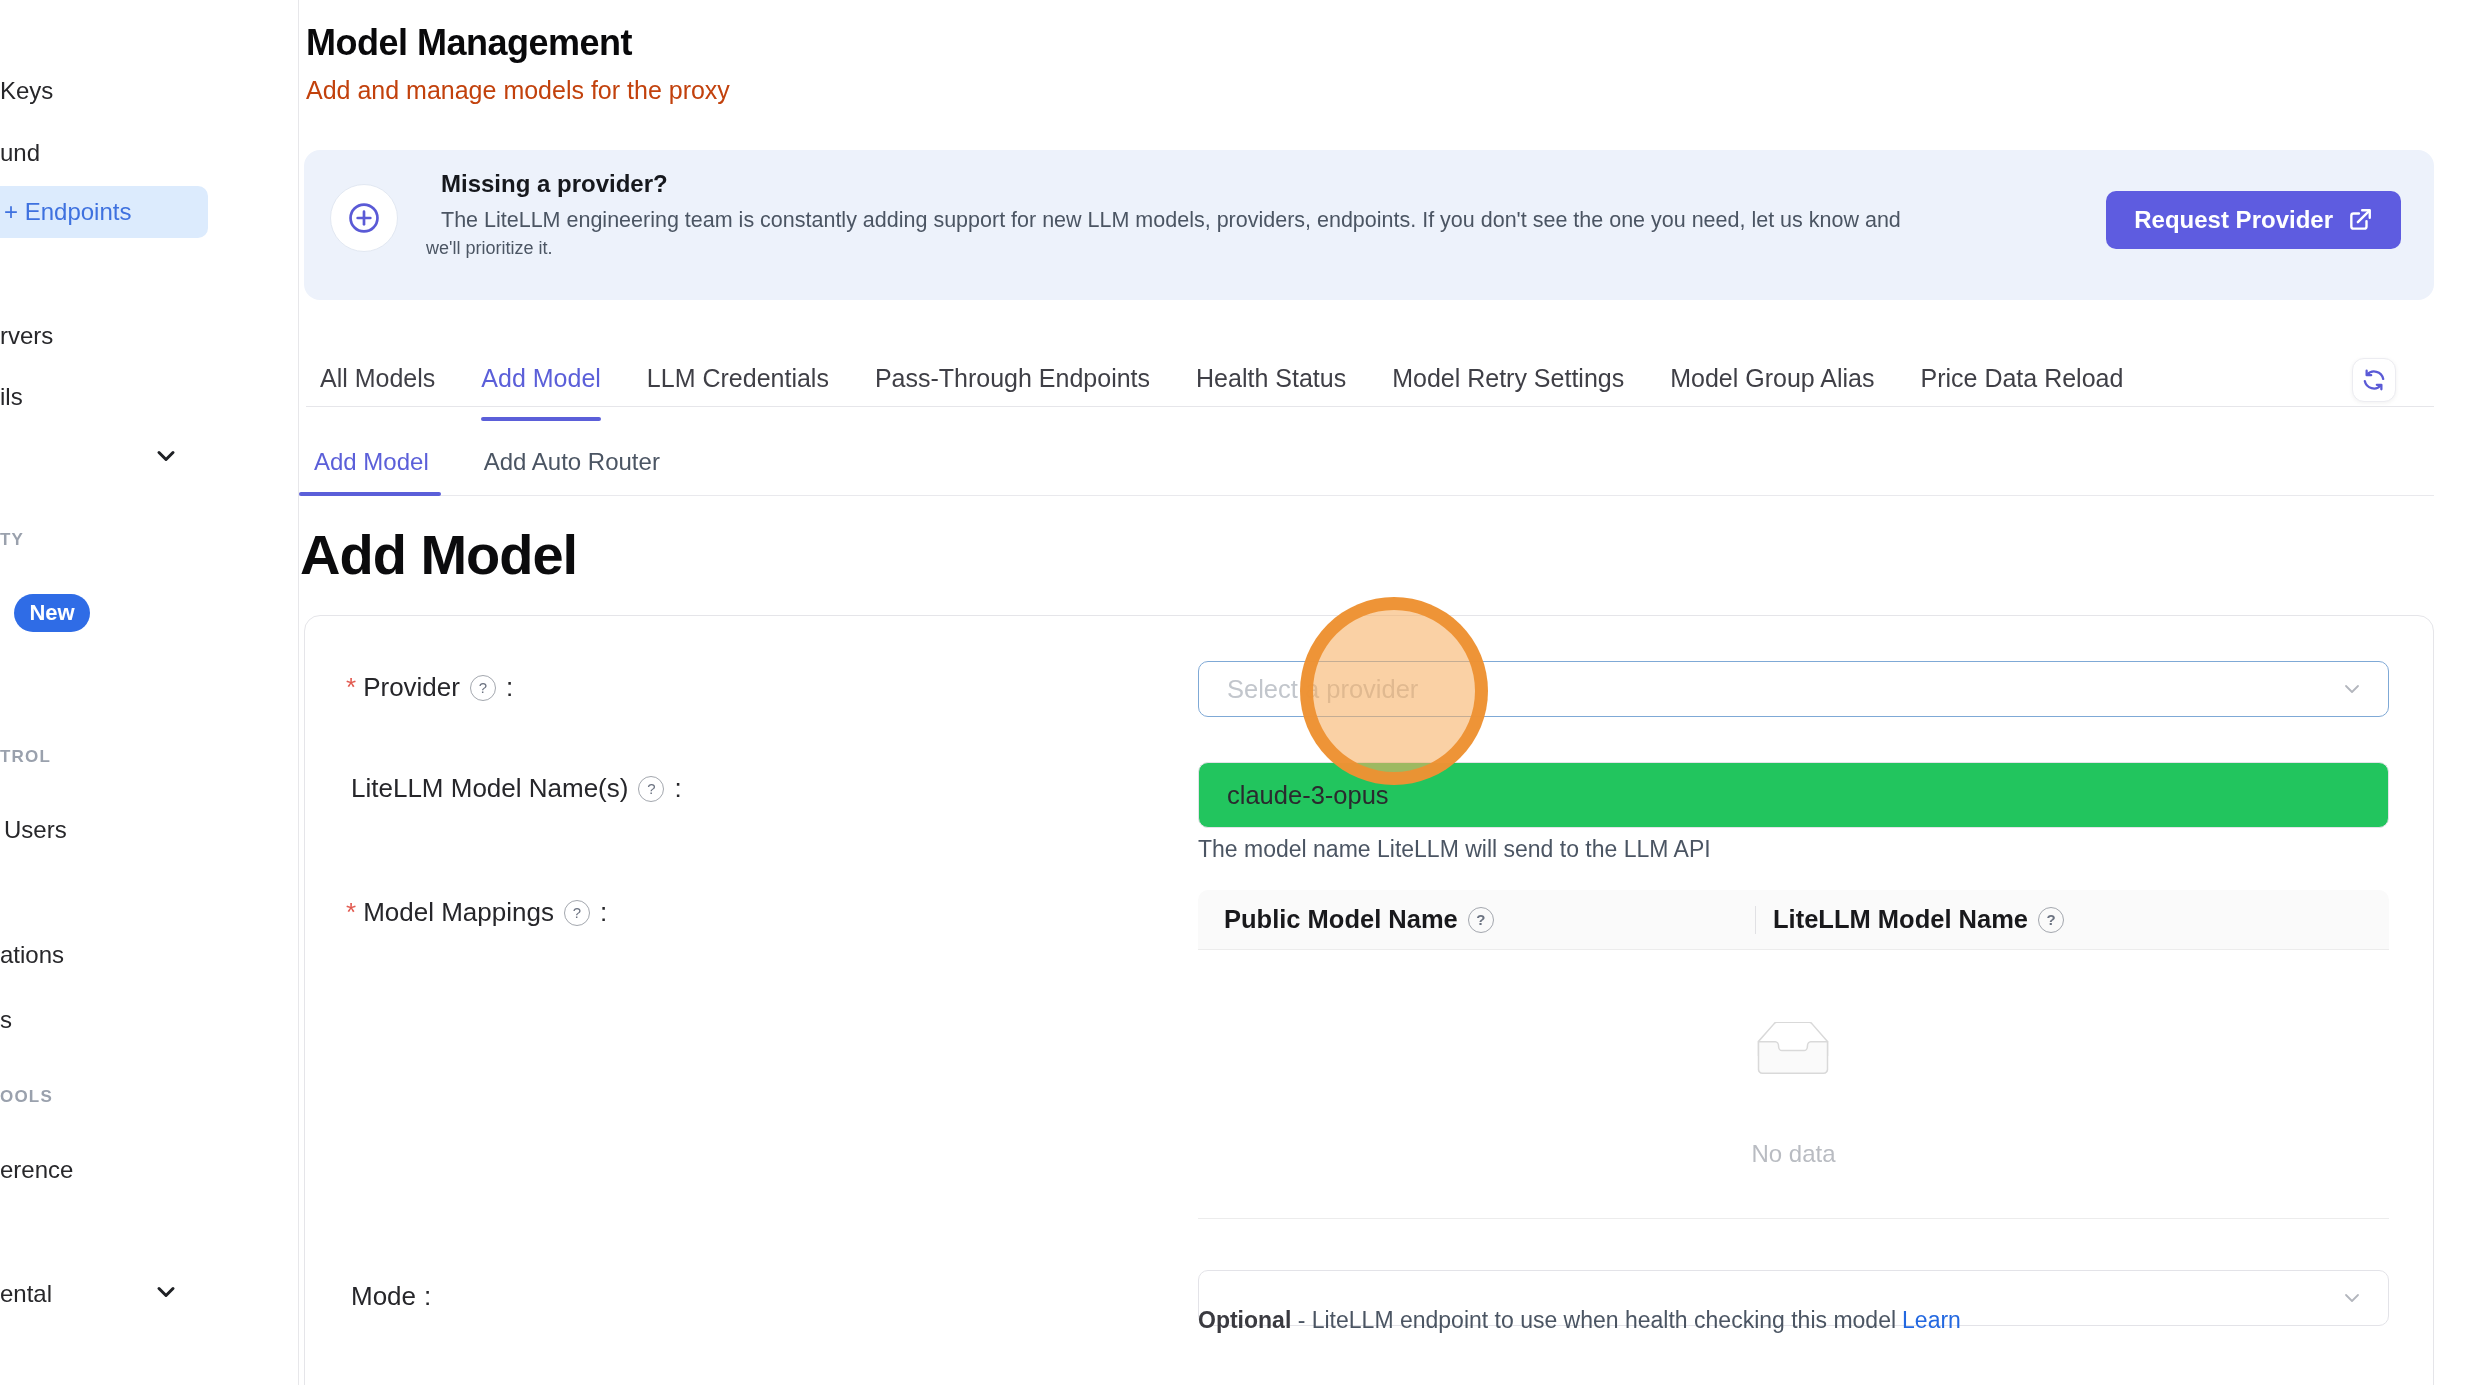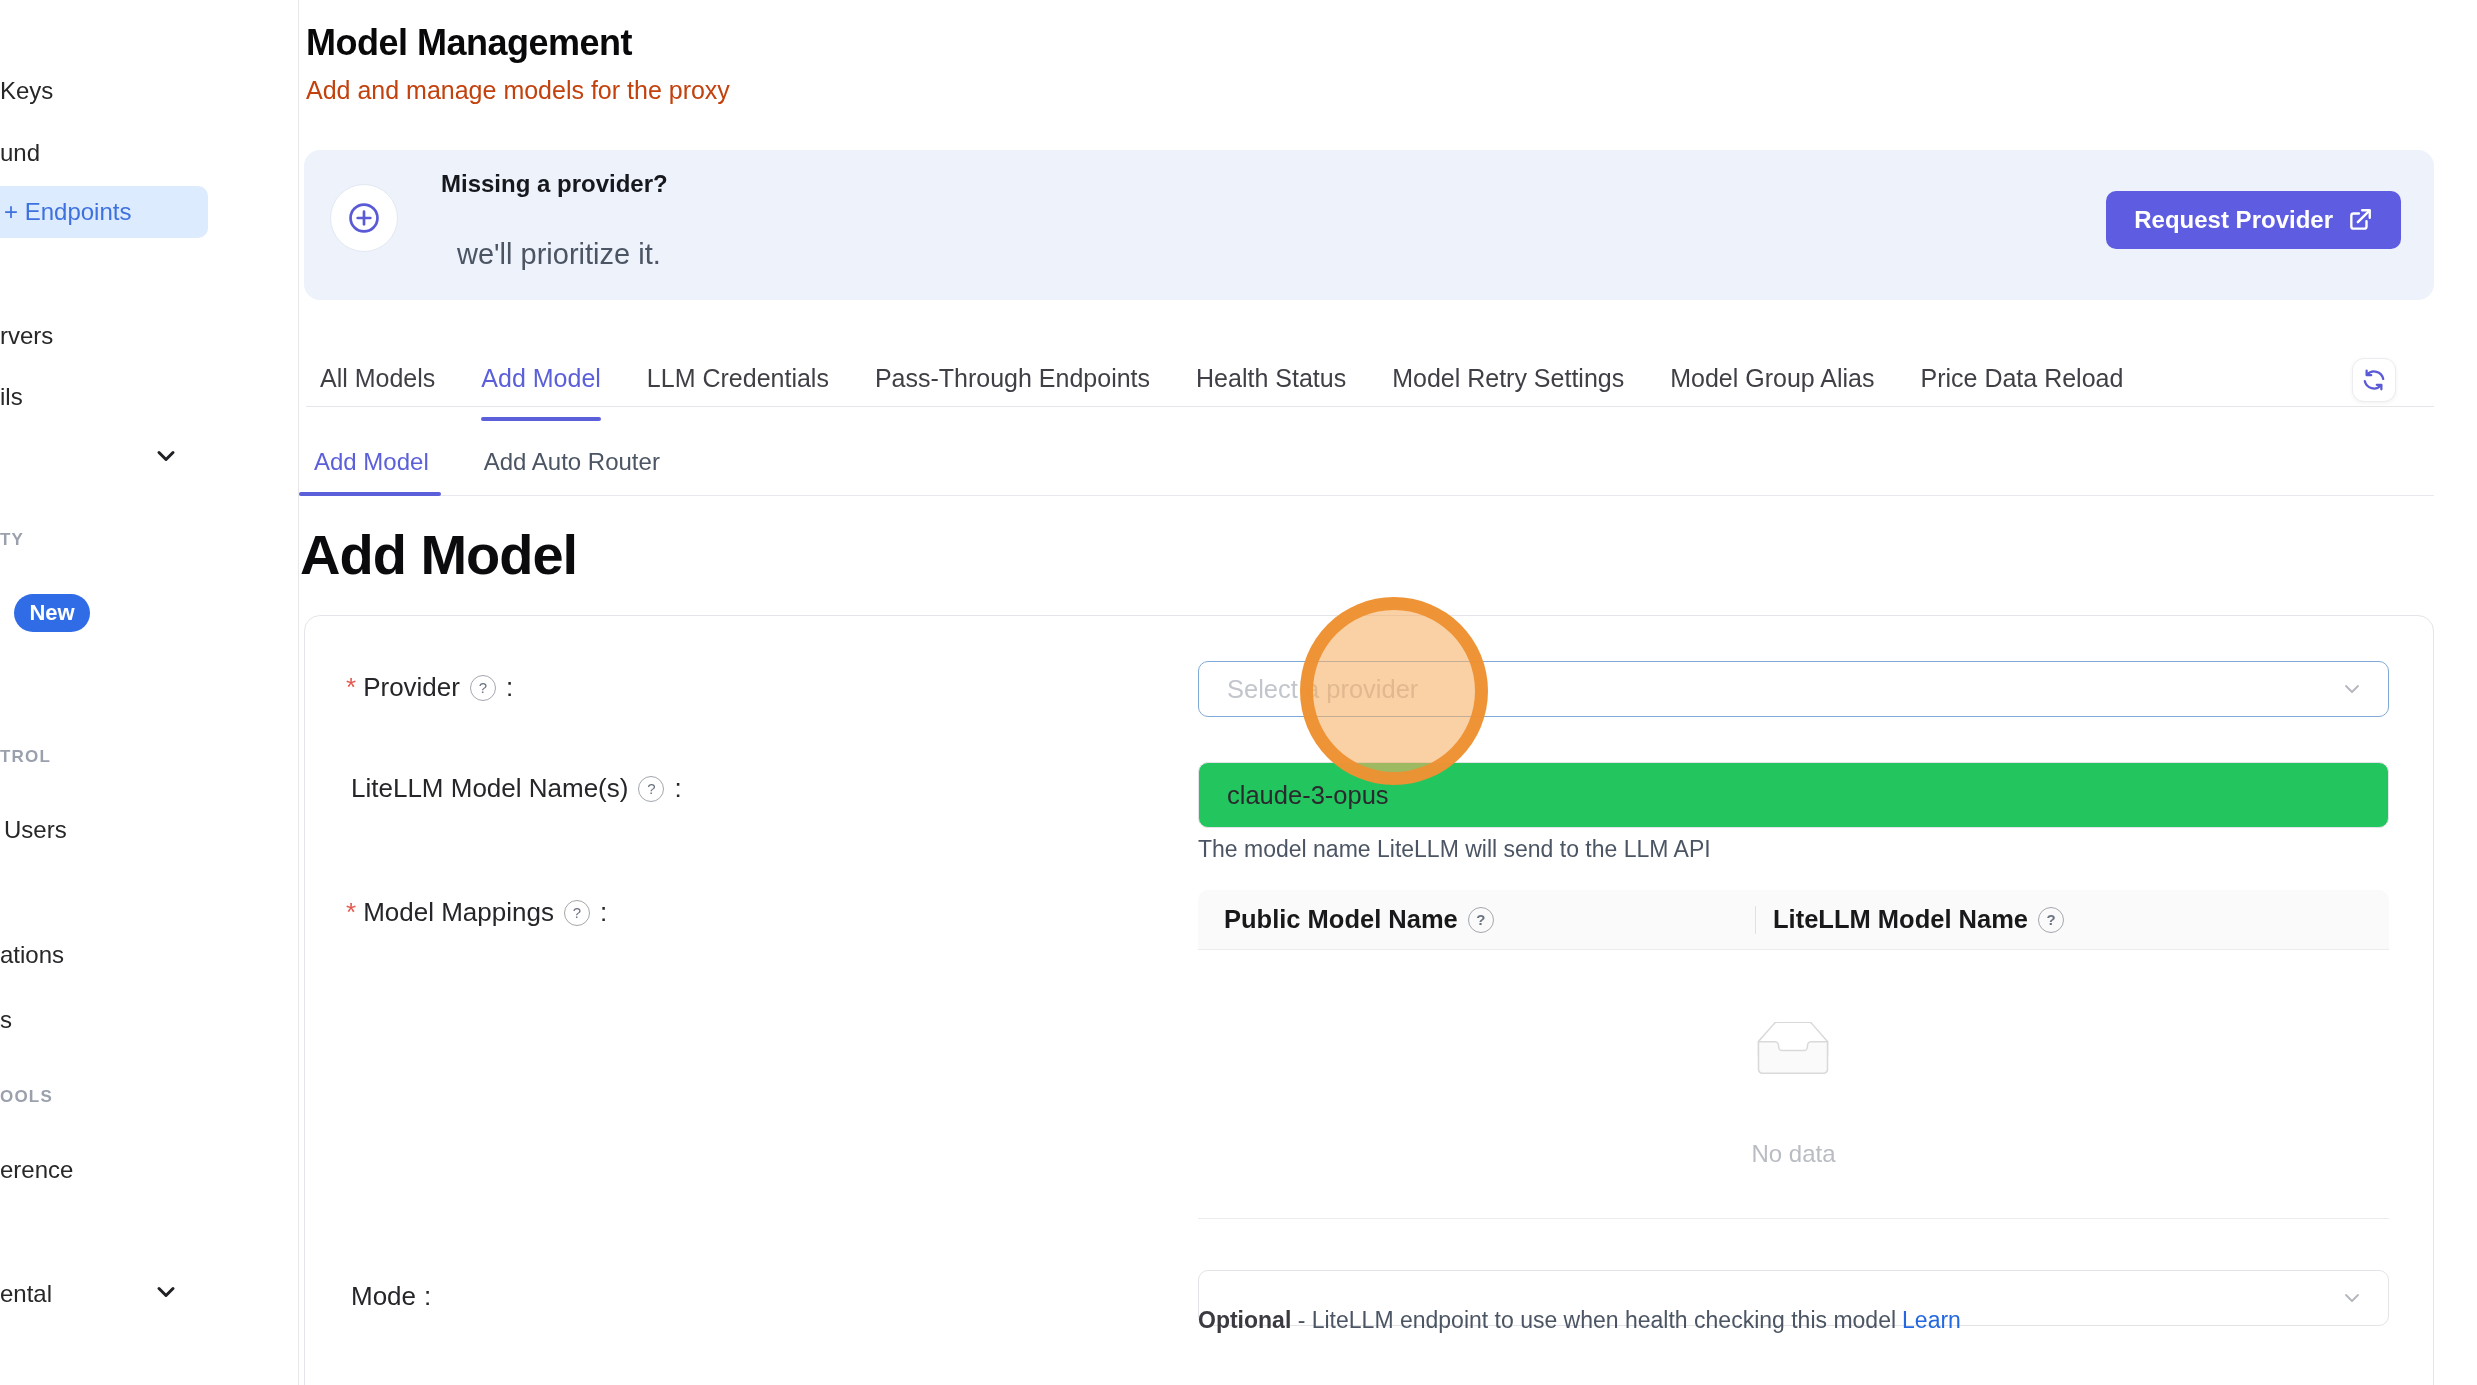--- a/index.html
+++ b/index.html
@@ -41,21 +41,21 @@
   
   #page-title { left:306px; top:22px; font-size:36px; font-weight:800; color:#09090b; letter-spacing:-0.5px; }
   #page-sub   { left:306px; top:76px; font-size:25px; color:#c2410c; }
 
   
   #banner { left:304px; top:150px; width:2130px; height:150px; background:#edf2fb; border-radius:16px; }
   #banner-icon { position:absolute; left:26px; top:34px; width:68px; height:68px; background:#fff;
                  border:1px solid #e2e8f2; border-radius:50%; display:flex; align-items:center; justify-content:center; }
   #banner-title { position:absolute; left:137px; top:20px; font-size:24px; font-weight:700; color:#16181d; }
   #banner-l1 { position:absolute; left:137px; top:58px;  font-size:21.5px; color:#4b5563; white-space:nowrap; }
-  #banner-l2 { position:absolute; left:153px; top:88px;  font-size:29px; color:#4b5563; white-space:nowrap; }
+  #banner-l2 { position:absolute; left:122px; top:88px;  font-size:18px; color:#4b5563; white-space:nowrap; }
   #banner-btn { position:absolute; right:33px; top:41px; height:58px; padding:0 28px;
                 background:#5e5ce0; border-radius:10px; color:#fff; font-size:24px; font-weight:700;
                 display:flex; align-items:center; gap:14px; border:none; cursor:pointer;
                 font-family:"Liberation Sans",sans-serif; }
 
   
   #tabs { left:320px; top:363px; display:flex; gap:46px; }
   .tab { font-size:25px; color:#3f3f46; line-height:30px; padding-bottom:28px; position:relative;
          white-space:nowrap; cursor:pointer; }
   .tab.active { color:#5b5fd9; }
@@ -154,20 +154,21 @@
 
   <div id="banner" class="abs">
     <div id="banner-icon">
       <svg width="38" height="38" viewBox="0 0 24 24" fill="none" stroke="#5a5ad6" stroke-width="1.7" stroke-linecap="round">
           <circle cx="12" cy="12" r="8.5"></circle>
           <line x1="12" y1="8" x2="12" y2="16"></line>
           <line x1="8" y1="12" x2="16" y2="12"></line>
         </svg>
     </div>
     <div id="banner-title">Missing a provider?</div>
+    <div id="banner-l1">The LiteLLM engineering team is constantly adding support for new LLM models, providers, endpoints. If you don't see the one you need, let us know and</div>
     <div id="banner-l2">we'll prioritize it.</div>
     <button id="banner-btn">
       <span>Request Provider</span>
       <svg width="26" height="26" viewBox="0 0 24 24" fill="none" stroke="#ffffff" stroke-width="2.2" stroke-linecap="round" stroke-linejoin="round">
           <path d="M18 13v5a2 2 0 0 1-2 2H6a2 2 0 0 1-2-2V8a2 2 0 0 1 2-2h5"></path>
           <polyline points="14 3 21 3 21 10"></polyline>
           <line x1="10" y1="14" x2="20.5" y2="3.5"></line>
         </svg>
     </button>
   </div>

